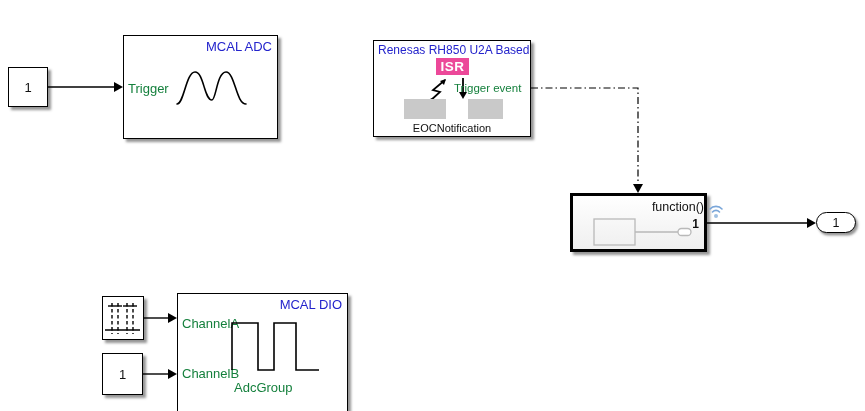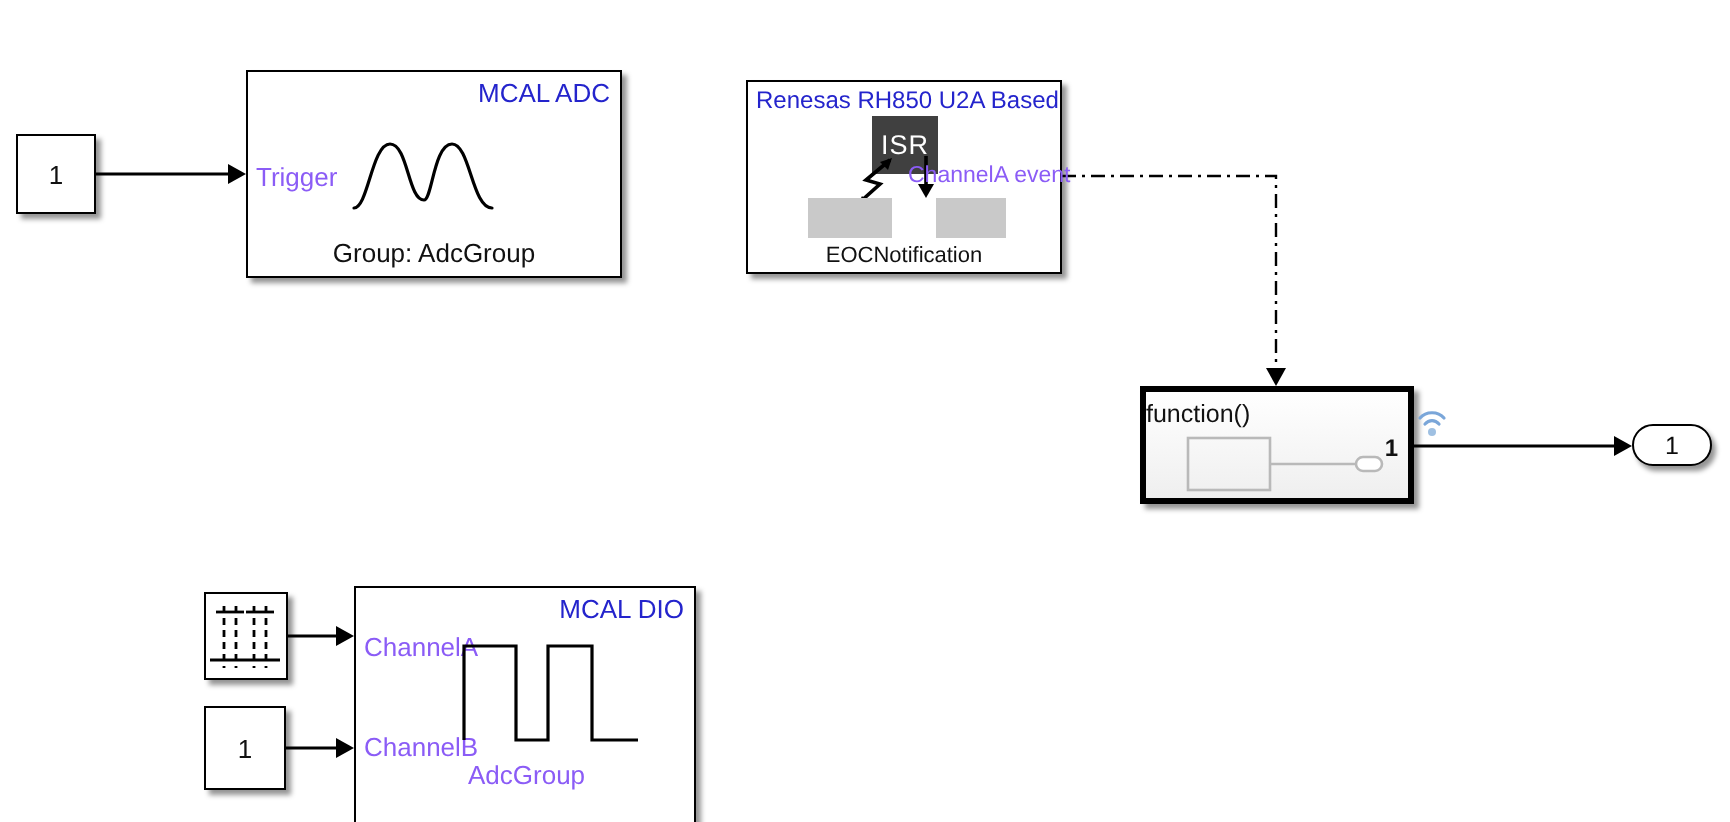--- a/index.html
+++ b/index.html
@@ -14,36 +14,36 @@
     position:absolute;background:#ffffff;border:1.5px solid #000;box-sizing:border-box;
     box-shadow:2.5px 2.5px 2.5px rgba(0,0,0,0.42);
   }
   .block.thick{border-width:3px;background:linear-gradient(#ffffff,#efefef);}
   .blue-title{color:#2424CC;}
   .const-val{
     width:100%;height:100%;display:flex;align-items:center;justify-content:center;
     font-size:13px;color:#111;
   }
   .title-right{position:absolute;top:3px;right:5px;font-size:13px;white-space:nowrap;}
-  .port-label{position:absolute;font-size:13px;white-space:nowrap;color:#8b5cf6;}
+  .port-label{position:absolute;font-size:13px;white-space:nowrap;color:#15803d;}
   .caption-center{position:absolute;left:0;right:0;text-align:center;font-size:13px;color:#111;white-space:nowrap;}
   .isr-header{position:absolute;top:2px;left:4px;font-size:12px;white-space:nowrap;}
   .isr-badge{
-    position:absolute;left:62px;top:17px;width:33px;height:29px;background:#404040;
-    color:#fff;font-weight:normal;font-size:13.5px;display:flex;align-items:center;justify-content:center;
+    position:absolute;left:62px;top:17px;width:33px;height:17px;background:#ec4899;
+    color:#fff;font-weight:bold;font-size:13.5px;display:flex;align-items:center;justify-content:center;
     letter-spacing:0.5px;
   }
   .gray-rect{position:absolute;background:#C9C9C9;}
   .outport{
     position:absolute;background:#fff;border:1.5px solid #000;border-radius:11px;box-sizing:border-box;
     display:flex;align-items:center;justify-content:center;font-size:12.5px;
     box-shadow:2px 2.5px 2.5px rgba(0,0,0,0.42);
   }
   .func-out-label{position:absolute;right:5px;top:21px;font-size:12px;font-weight:bold;color:#111;}
-  .func-title{position:absolute;top:4px;left:0;right:0;text-align:left;font-size:12.5px;color:#111;}
+  .func-title{position:absolute;top:4px;left:0;right:0;text-align:right;font-size:12.5px;color:#111;}
 </style>
 </head>
 <body>
 
 <div class="canvas">
 
   <svg class="wire-layer" width="865" height="411" viewBox="0 0 865 411">
 
     <g>
       <line x1="48" y1="87" x2="115" y2="87" stroke="#000" stroke-width="1.4"></line>
@@ -68,50 +68,49 @@
     <g>
       <line x1="143" y1="374" x2="169" y2="374" stroke="#000" stroke-width="1.4"></line>
       <polygon points="168,369 168,379 177,374" fill="#000"></polygon>
     </g>
   </svg>
 
   <div class="block" style="left:8px;top:67px;width:40px;height:40px;">
     <div class="const-val">1</div>
   </div>
 
-  <div class="block" style="left:123px;top:35px;width:188px;height:104px;">
+  <div class="block" style="left:123px;top:35px;width:155px;height:104px;">
     <div class="title-right blue-title">MCAL ADC</div>
     <div class="port-label" style="left:4px;top:45px;">Trigger</div>
     <span class="abs" style="left:50px;top:31px;">
       <svg width="78" height="42" viewBox="0 0 78 42">
         <path d="M3,37 C10,37 12,5 21,5 C30,5 30,33 38,33 C42,33 43,5 52,5 C61,5 62,37 72,37" fill="none" stroke="#000" stroke-width="1.6" stroke-linecap="round"></path>
       </svg>
     </span>
-    <div class="caption-center" style="bottom:4px;">Group: AdcGroup</div>
   </div>
 
   <div class="block" style="left:373px;top:40px;width:158px;height:97px;">
     <div class="isr-header blue-title">Renesas RH850 U2A Based</div>
     <div class="isr-badge">ISR</div>
 
     <span class="abs" style="left:50px;top:37px;">
       <svg width="26" height="28" viewBox="0 0 26 28">
         <polyline points="21,2 9,12 16,14 6,23" fill="none" stroke="#000" stroke-width="1.8"></polyline>
         <polygon points="4,26 10,23 7,20" fill="#000"></polygon>
         <polygon points="22,1 16,3 20,7" fill="#000"></polygon>
       </svg>
     </span>
 
     <span class="abs" style="left:84px;top:37px;">
       <svg width="10" height="22" viewBox="0 0 10 22">
         <line x1="5" y1="0" x2="5" y2="16" stroke="#000" stroke-width="1.8"></line>
         <polygon points="1,14 9,14 5,21" fill="#000"></polygon>
       </svg>
     </span>
-    <div class="port-label" style="left:80px;top:41px;font-size:11.5px;">ChannelA event</div>
+    <div class="port-label" style="left:80px;top:41px;font-size:11.5px;">Trigger event</div>
     <div class="gray-rect" style="left:30px;top:58px;width:42px;height:20px;"></div>
     <div class="gray-rect" style="left:94px;top:58px;width:35px;height:20px;"></div>
     <div class="caption-center" style="bottom:2px;font-size:11px;">EOCNotification</div>
   </div>
 
   <div class="block thick" style="left:570px;top:193px;width:137px;height:59px;">
     <div class="func-title">function()</div>
     <span class="abs" style="left:19px;top:21px;">
       <svg width="102" height="30" viewBox="0 0 102 30">
         <rect x="2" y="2" width="41" height="26" fill="none" stroke="#b9b9b9" stroke-width="1.3"></rect>

